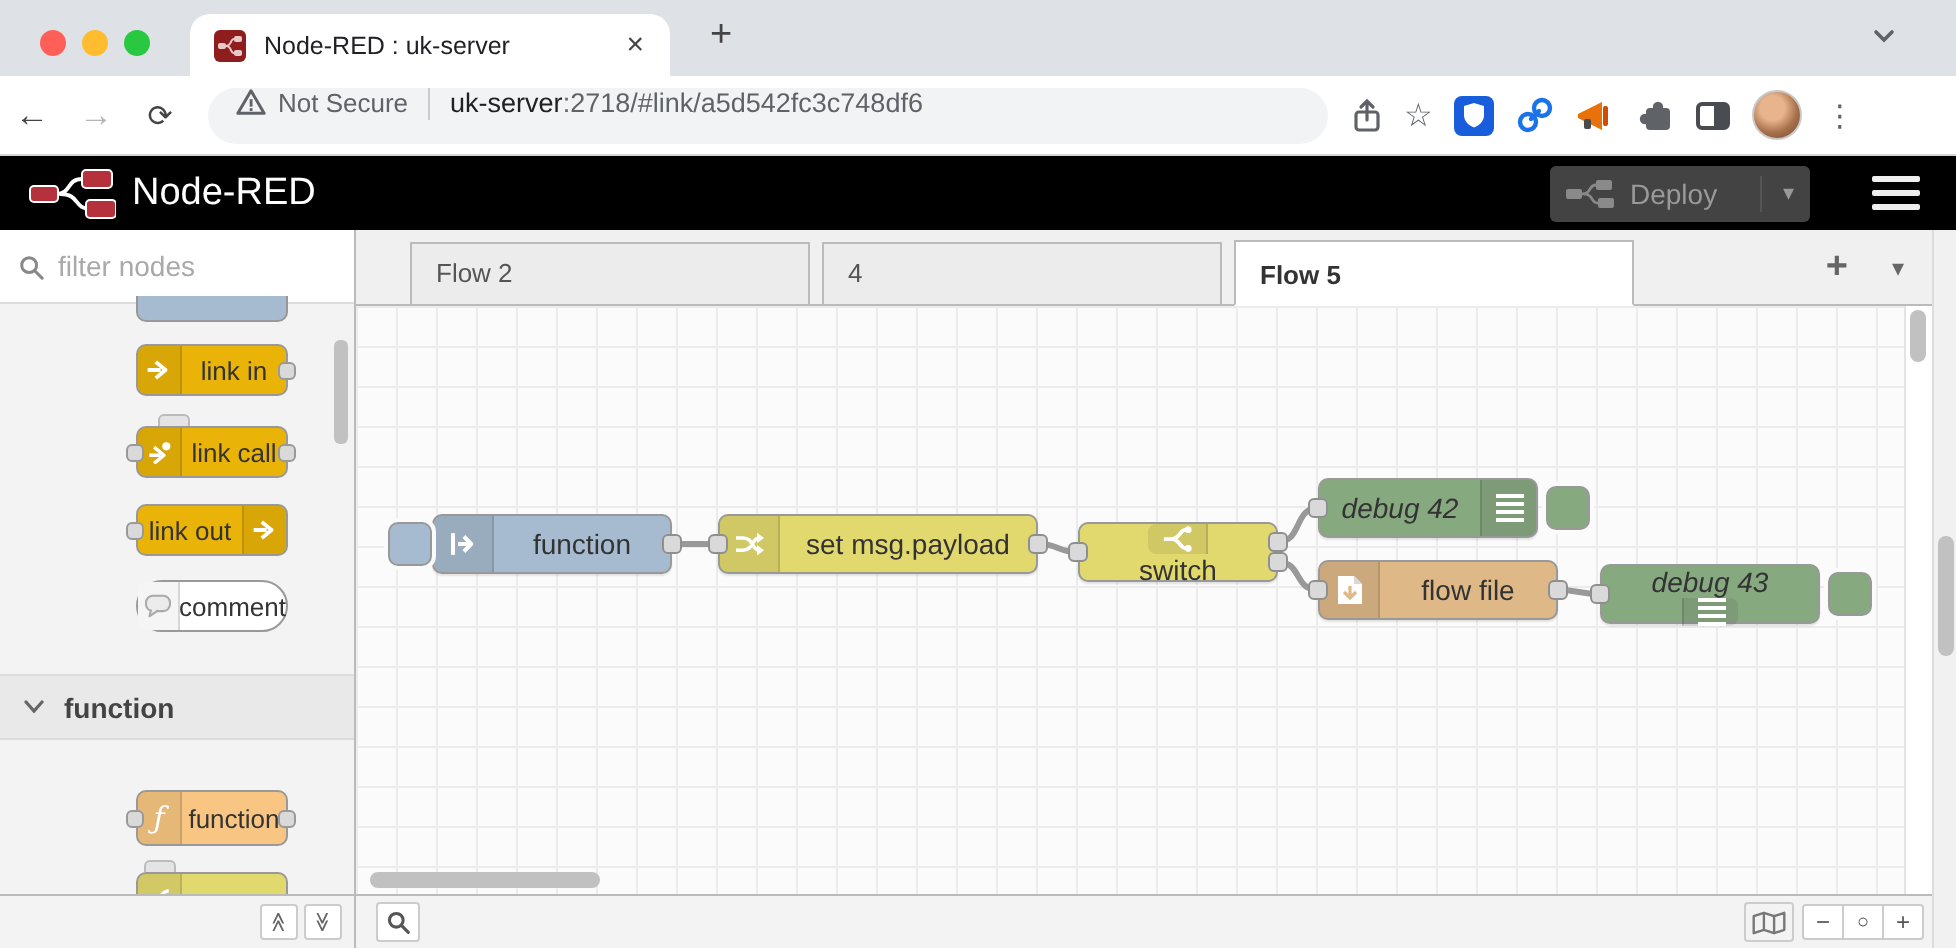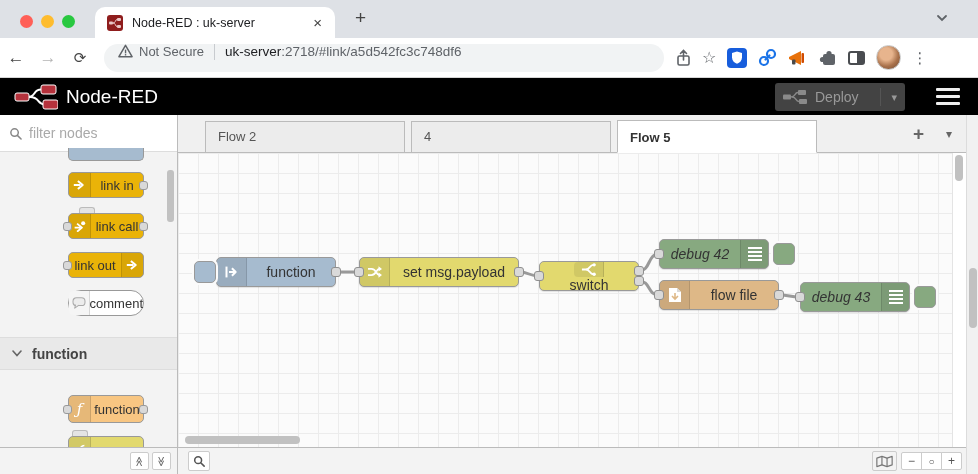--- a/index.html
+++ b/index.html
@@ -405,21 +405,21 @@
                 <path d="M1,1 h8 l4,4 v10 h-12 Z" fill="#fff"></path>
                 <path d="M9,1 l4,4 h-4 Z" fill="#d9d9d9"></path>
                 <path d="M4,9 l3,3 3,-3 M7,12 V6" stroke="#deb887" stroke-width="1.6" fill="none"></path>
               </svg>
           </div>
           <span class="flabel">flow file</span>
         </div>
         <div class="port" style="left:596px; top:137px;"></div>
 
         <div class="port" style="left:617px; top:139px;"></div>
-        <div class="fnode fn-debug" style="left:622px; top:129px; width:110px;">
+        <div class="fnode fn-debug" style="left:622px; top:129px; width:110px;flex-direction:column;">
           <span class="flabel">debug 43</span>
           <div class="icobox right">
             <div class="dbglines">
                 <span></span>
                 <span></span>
                 <span></span>
                 <span></span>
               </div>
           </div>
         </div>

